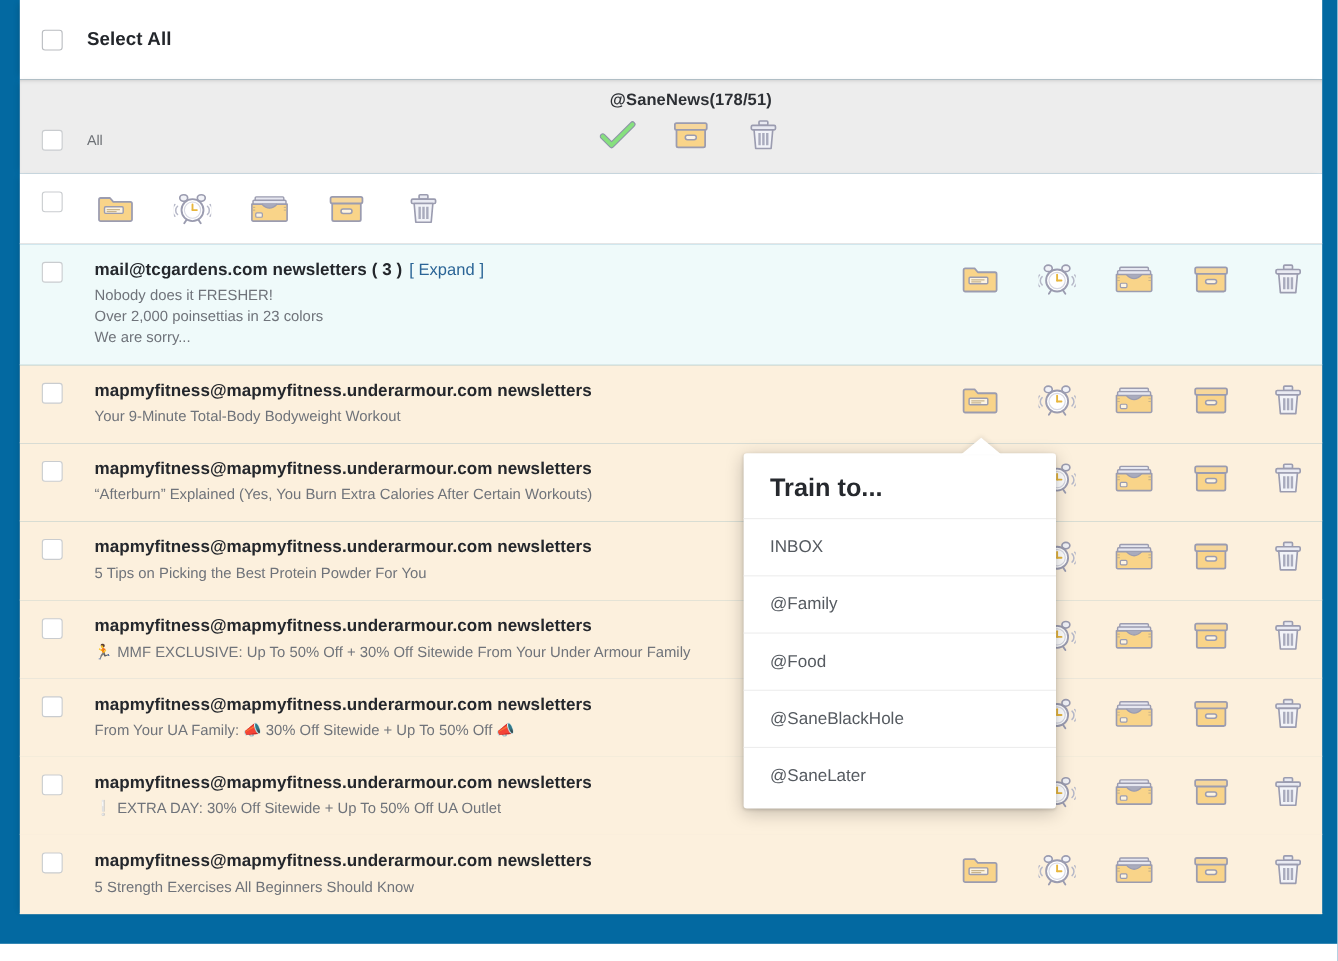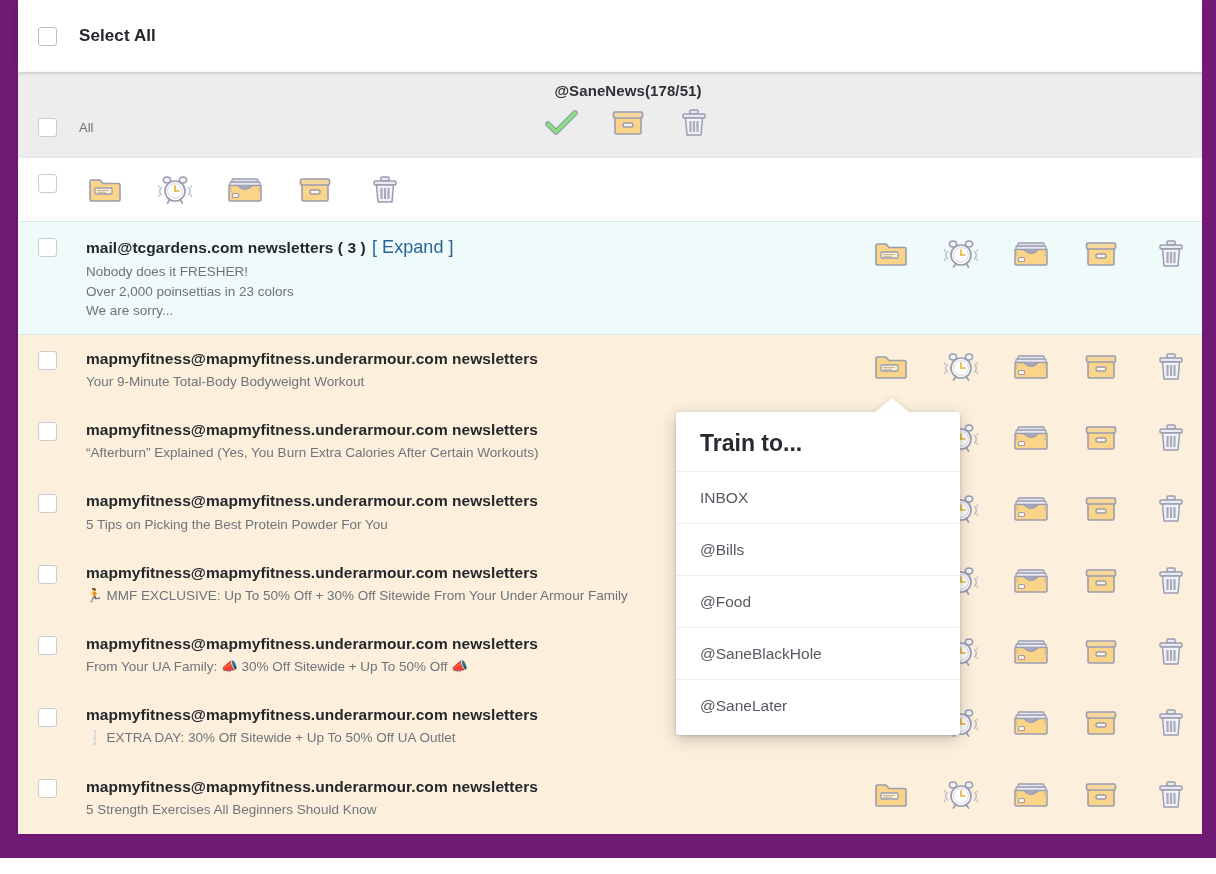--- a/index.html
+++ b/index.html
@@ -9,21 +9,21 @@
     width: 1216px; height: 874px;
     background: #ffffff;
     font-family: "Liberation Sans", "DejaVu Sans", sans-serif;
     overflow: hidden;
   }
 
   #app {
     position: relative;
     width: 1216px;
     height: 874px;
-    background: #701a75;
+    background: #0369a1;
   }
 
   
   .selectall-bar {
     position: absolute;
     left: 18px;
     top: 0;
     width: 1184px;
     height: 72px;
     background: #ffffff;
@@ -134,21 +134,21 @@
     line-height: 1.3;
     white-space: nowrap;
   }
   .count {
     font-weight: bold;
     color: #24272c;
   }
   .expand-link {
     color: #2a6496;
     font-weight: normal;
-    font-size: 18px;
+    font-size: 15px;
     cursor: pointer;
     margin-left: 2px;
   }
   .subject {
     font-size: 13.5px;
     color: #6f737a;
     line-height: 1.42;
     margin-top: 3px;
     max-width: 570px;
   }
@@ -868,21 +868,21 @@
           </span>
         </div>
       </div>
     </div>
 
   <div class="dropdown">
     <div class="arrow"></div>
     <div class="dd-head">Train to...</div>
     <div id="dd-items">
         <div class="dd-item">INBOX</div>
-        <div class="dd-item">@Bills</div>
+        <div class="dd-item">@Family</div>
         <div class="dd-item">@Food</div>
         <div class="dd-item">@SaneBlackHole</div>
         <div class="dd-item">@SaneLater</div>
       </div>
   </div>
 
   <div class="bottom-cover"></div>
 </div>
 
 </body></html>

